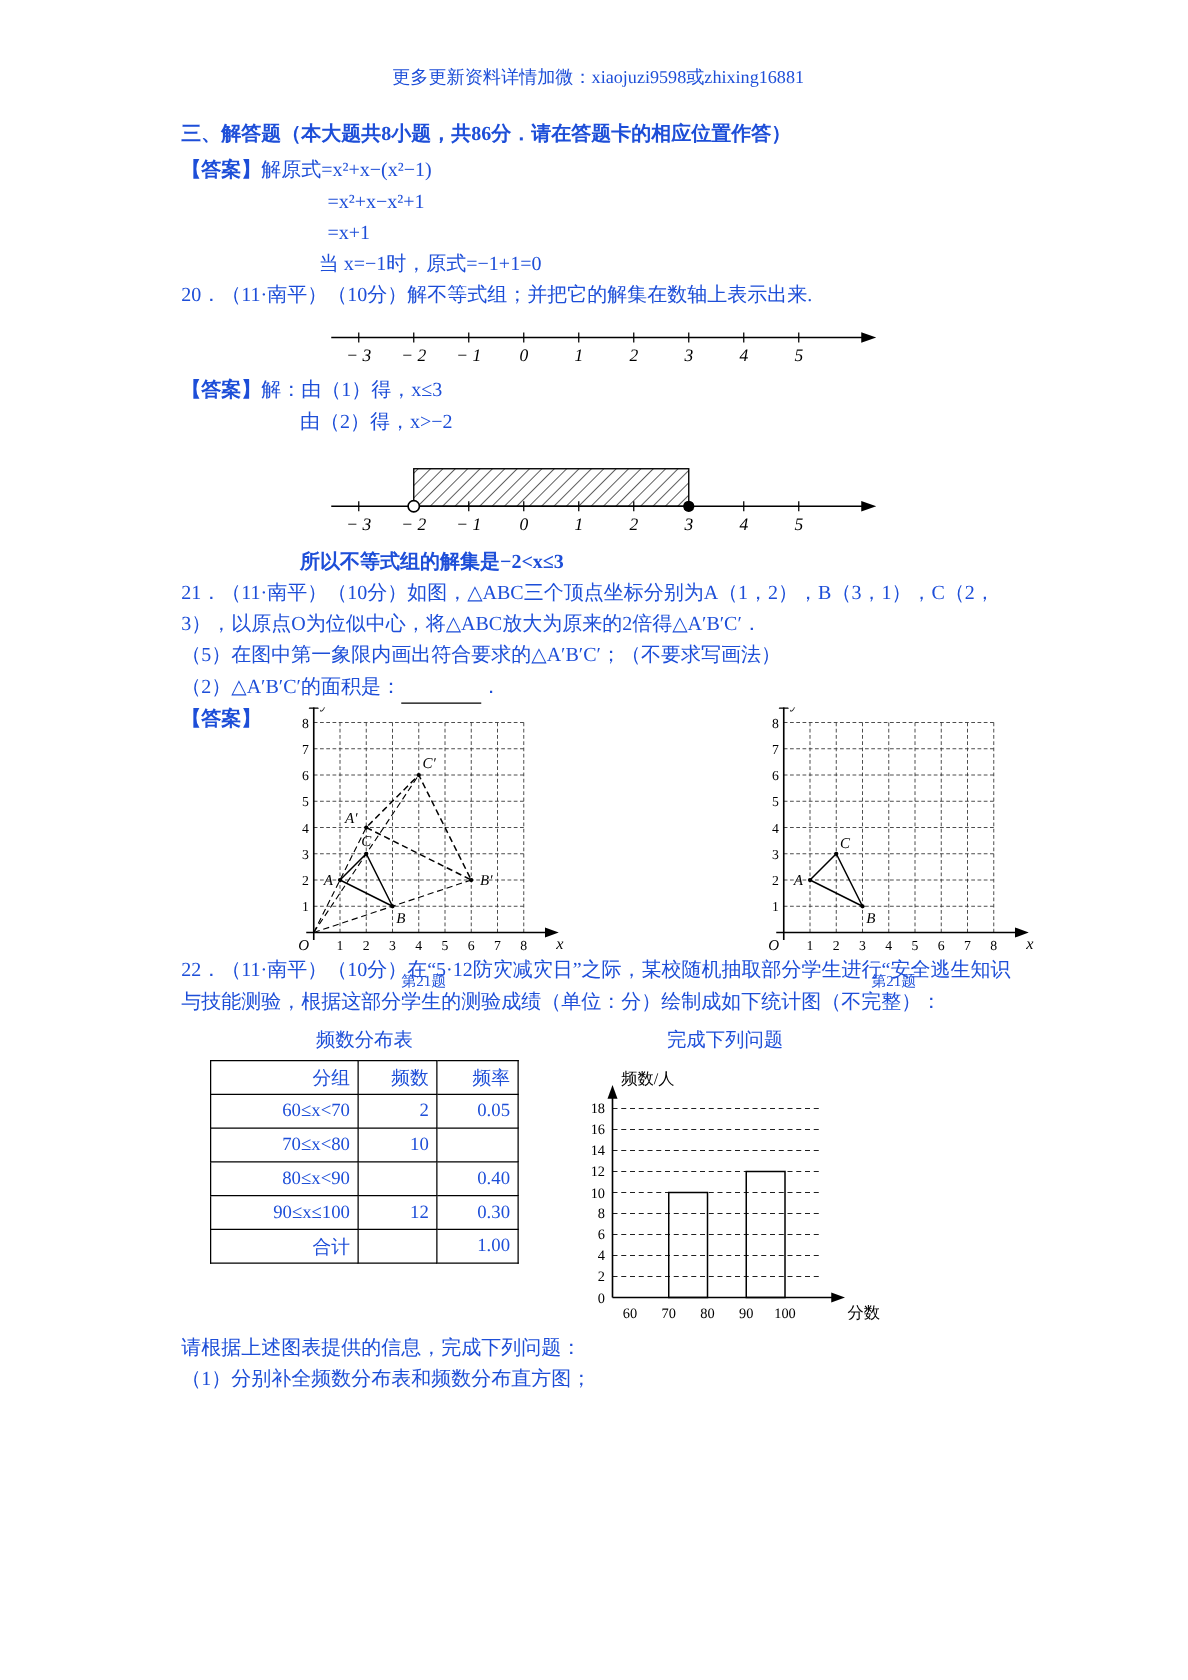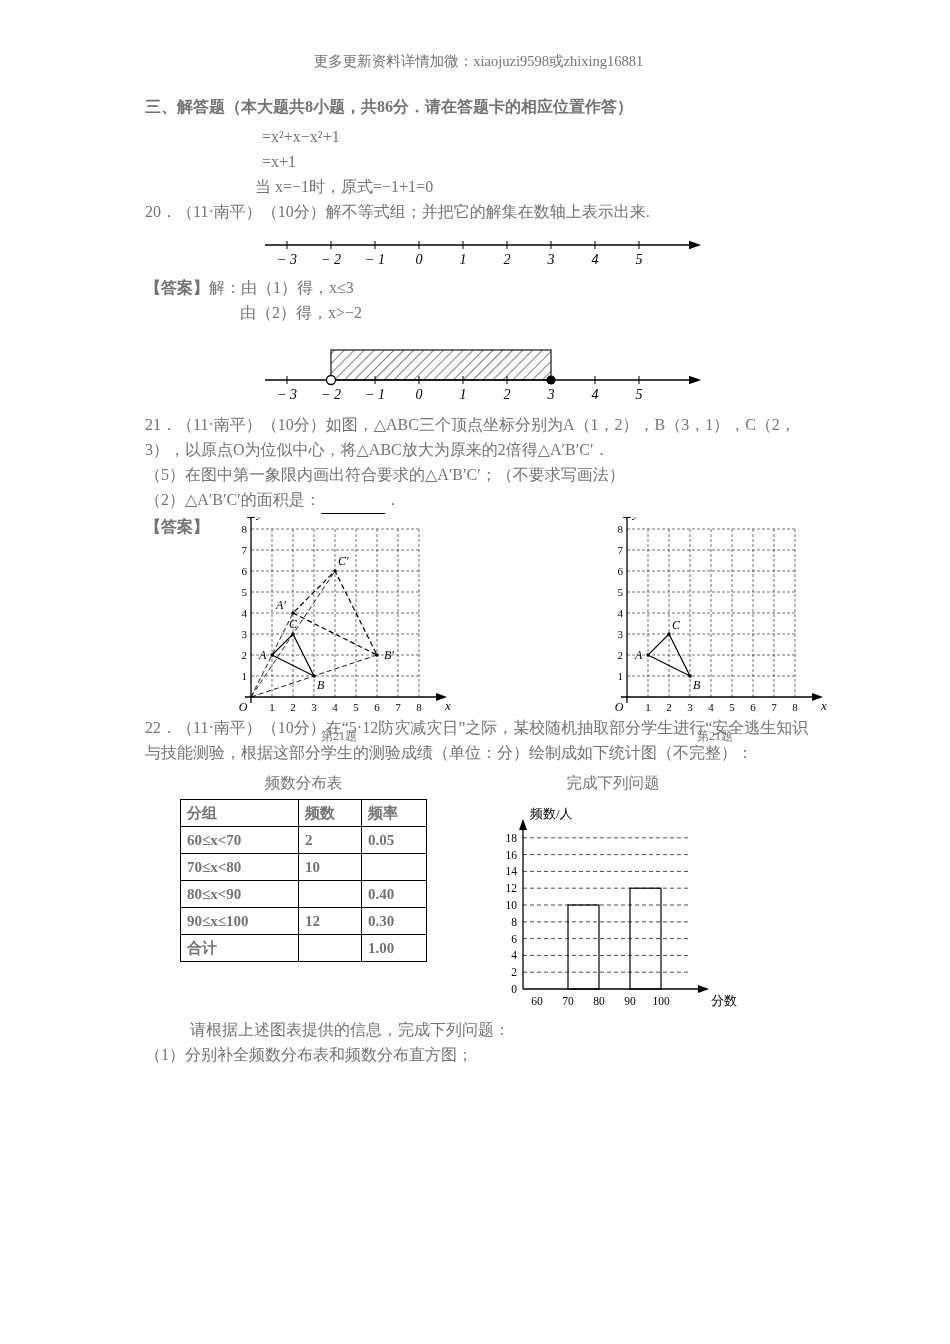--- a/index.html
+++ b/index.html
@@ -1,55 +1,56 @@
 <!DOCTYPE html>
 <html><head>
 <meta charset="utf-8">
 <style>
   html,body{margin:0;padding:0;background:#ffffff;}
   .page{
-    width:950px;height:1344px;background:#fff;color:#737373;
+    width:950px;height:1344px;background:#fff;color:#1d4ed8;
     font-family:"Liberation Serif","DejaVu Serif",serif;
     font-size:16px;position:relative;box-sizing:border-box;
     padding:52px 138px 0 145px;overflow:hidden;
   }
   .promo{text-align:center;font-size:14.5px;margin-bottom:26px;}
   .section-title{font-weight:bold;font-size:16px;margin:0 0 6px 0;}
   .line{margin:0;line-height:25px;}
   .bold{font-weight:bold;}
   .eq-indent{margin-left:117px;}
   .eq-indent2{margin-left:110px;}
   .ind95{margin-left:95px;}
   .numberline{display:block;margin:3px 0 2px 112px;}
   .grids-row{display:flex;gap:148px;margin-left:80px;margin-top:-22px;}
   figure.fig{margin:0;display:flex;flex-direction:column;align-items:center;}
   figure.fig figcaption{font-size:12px;margin-top:1px;}
   .q22stem{margin-top:-30px;}
-  .stats-row{display:flex;gap:52px;margin-left:35px;margin-top:8px;align-items:flex-start;}
+  .stats-row{display:flex;gap:31px;margin-left:23px;margin-top:8px;align-items:flex-start;}
   .stat-block{display:flex;flex-direction:column;align-items:center;}
   .stat-title{font-size:15.5px;margin:0 0 5px 0;}
   table.freq{border-collapse:collapse;font-size:15px;}
   table.freq th,table.freq td{
-    border:1px solid #000;text-align:left;padding:2px 6px;height:22px;font-weight:bold;
+    border:1px solid #000;text-align:right;padding:2px 6px;height:22px;font-weight:normal;
   }
   table.freq th:nth-child(1),table.freq td:nth-child(1){width:105px;}
   table.freq th:nth-child(2),table.freq td:nth-child(2){width:50px;}
   table.freq th:nth-child(3),table.freq td:nth-child(3){width:52px;}
   .blank-ul{display:inline-block;min-width:64px;border-bottom:1px solid #000;text-align:center;font-size:13px;vertical-align:baseline;}
-  .footer-ind{margin-left:45px;margin-top:-10px;}
+  .footer-ind{margin-top:-10px;}
 </style>
 </head>
 <body>
 
 <div class="page">
 
   <div class="promo">更多更新资料详情加微：xiaojuzi9598或zhixing16881</div>
 
   <div class="section-title">三、解答题（本大题共8小题，共86分．请在答题卡的相应位置作答）</div>
 
+  <p class="line"><span class="bold">【答案】</span><span>解原式=x²+x−(x²−1)</span></p>
   <p class="line eq-indent">=x²+x−x²+1</p>
   <p class="line eq-indent">=x+1</p>
   <p class="line eq-indent2">当 x=−1时，原式=−1+1=0</p>
 
   <p class="line">20．（11·南平）（10分）解不等式组；并把它的解集在数轴上表示出来.</p>
   <svg id="numberline-plain" class="numberline" width="452" height="46" viewBox="0 0 452 46">
       <line x1="8" y1="18" x2="440" y2="18" stroke="#000" stroke-width="1.3"></line>
       <path d="M444,18l-12,-4.2v8.4z" fill="#000"></path>
       <line x1="30" y1="14" x2="30" y2="22" stroke="#000" stroke-width="1"></line>
       <text x="30" y="37" font-size="14" fill="#000" font-family="&quot;Liberation Serif&quot;,&quot;DejaVu Serif&quot;,serif" text-anchor="middle" font-style="italic">− 3</text>
@@ -95,20 +96,21 @@
       <line x1="294" y1="48" x2="294" y2="56" stroke="#000" stroke-width="1"></line>
       <text x="294" y="71" font-size="14" fill="#000" font-family="&quot;Liberation Serif&quot;,&quot;DejaVu Serif&quot;,serif" text-anchor="middle" font-style="italic">3</text>
       <line x1="338" y1="48" x2="338" y2="56" stroke="#000" stroke-width="1"></line>
       <text x="338" y="71" font-size="14" fill="#000" font-family="&quot;Liberation Serif&quot;,&quot;DejaVu Serif&quot;,serif" text-anchor="middle" font-style="italic">4</text>
       <line x1="382" y1="48" x2="382" y2="56" stroke="#000" stroke-width="1"></line>
       <text x="382" y="71" font-size="14" fill="#000" font-family="&quot;Liberation Serif&quot;,&quot;DejaVu Serif&quot;,serif" text-anchor="middle" font-style="italic">5</text>
       <rect x="74" y="22" width="220" height="30" fill="url(#hatch)" stroke="#000" stroke-width="1.1"></rect>
       <circle cx="74" cy="52" r="4.5" fill="#fff" stroke="#000" stroke-width="1.3"></circle>
       <circle cx="294" cy="52" r="4.5" fill="#000"></circle>
     </svg>
+  <p class="line ind95 bold">所以不等式组的解集是−2&lt;x≤3</p>
 
   <p class="line">21．（11·南平）（10分）如图，△ABC三个顶点坐标分别为A（1，2），B（3，1），C（2，3），以原点O为位似中心，将△ABC放大为原来的2倍得△A′B′C′．</p>
   <p class="line">（5）在图中第一象限内画出符合要求的△A′B′C′；（不要求写画法）</p>
   <p class="line"><span>（2）△A′B′C′的面积是：</span><span class="blank-ul">&nbsp;</span><span>．</span></p>
   <p class="line bold">【答案】</p>
 
   <div class="grids-row">
     <figure class="fig">
       <svg id="grid-answer" width="228" height="210" viewBox="0 0 228 210">
           <line x1="47" y1="180" x2="47" y2="12" stroke="#333" stroke-width="0.7" stroke-dasharray="3,2"></line>

